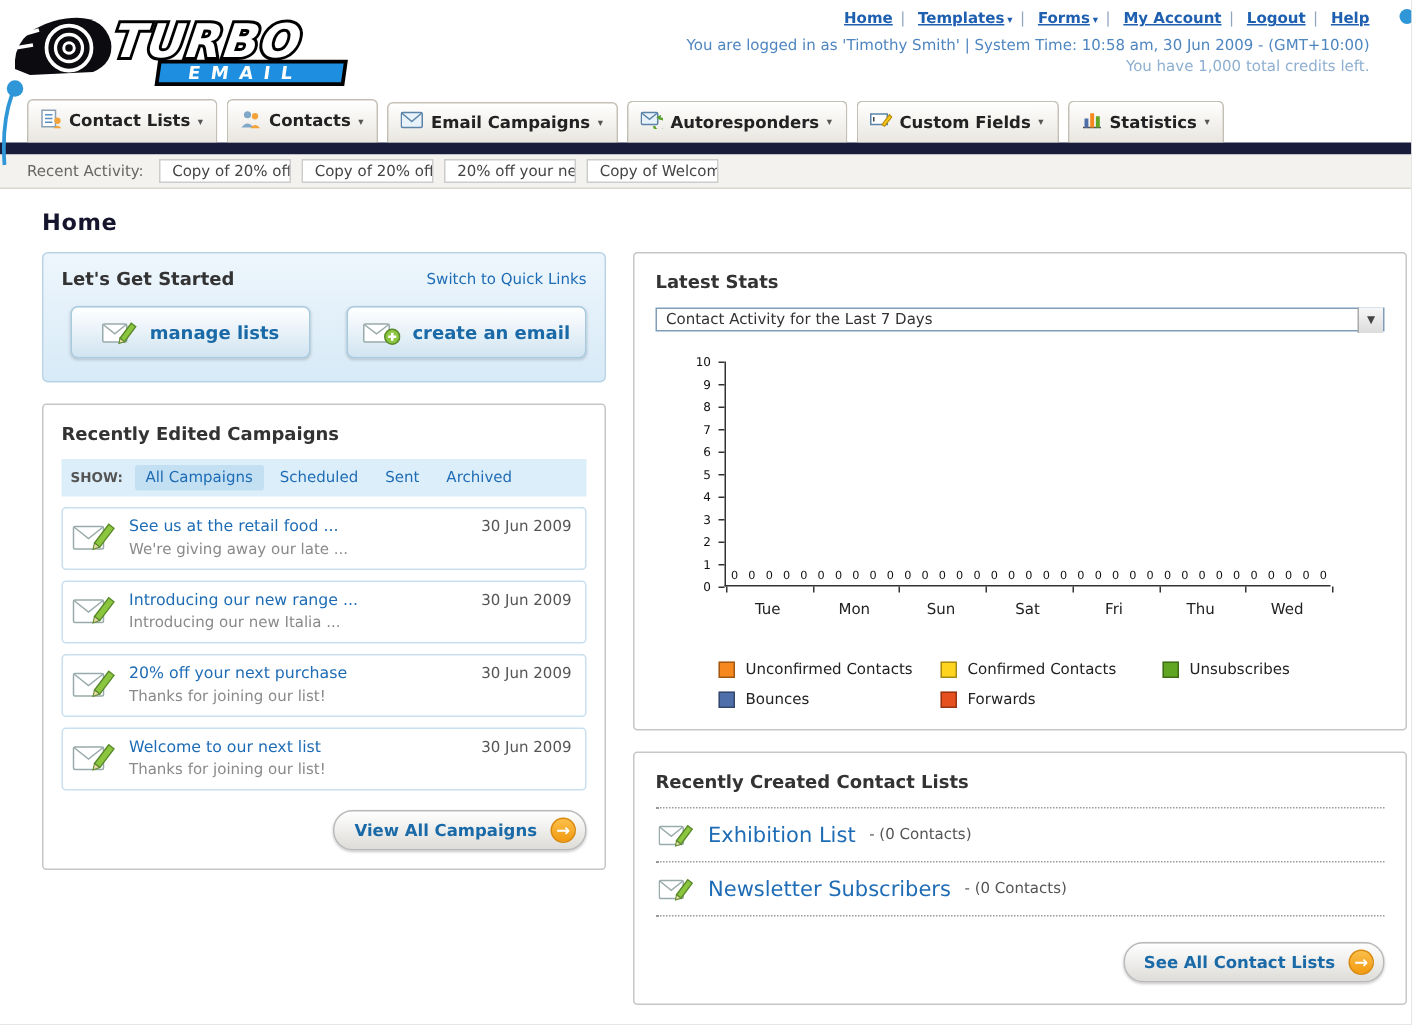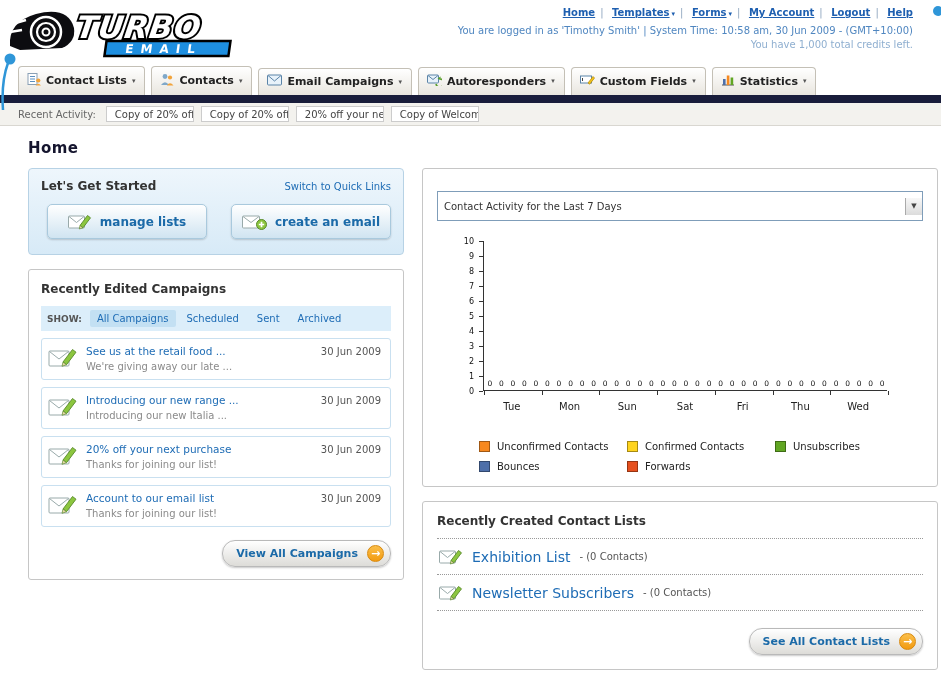--- a/index.html
+++ b/index.html
@@ -64,21 +64,21 @@
   .view-all-row { display: flex; justify-content: flex-end; margin-top: 13px; }
 
   .glossy-btn { display: inline-flex; align-items: center; gap: 9px; padding: 4px 6px 4px 13px;
                 background: linear-gradient(#ffffff, #dddcd8); border: 1px solid #b9b9b9; border-radius: 13px;
                 font-size: 11px; font-weight: bold; color: #1b6aa8; box-shadow: 0 1px 2px rgba(0,0,0,.22); cursor: pointer; }
   .arrow-circle { width: 17px; height: 17px; border-radius: 50%; background: linear-gradient(#fbbf4a, #f29a10); border: 1px solid #d8890e;
                   color: #fff; display: flex; align-items: center; justify-content: center; font-size: 11px; font-weight: bold; }
 
   
   .stats-panel { padding: 12px 14px 14px; }
-  .dropdown { margin-top: 10px; border: 1px solid #7f9db9; height: 30px; display: flex; align-items: center; justify-content: space-between; padding-left: 6px; font-size: 10px; color: #333; background: #fff; cursor: pointer; }
+  .dropdown { margin-top: 10px; border: 1px solid #7f9db9; height: 16px; display: flex; align-items: center; justify-content: space-between; padding-left: 6px; font-size: 10px; color: #333; background: #fff; cursor: pointer; }
   .dd-arrow { width: 17px; height: 17px; background: linear-gradient(#f7f7f7, #dcdcdc); border-left: 1px solid #aaa; display: flex; align-items: center; justify-content: center; font-size: 7px; color: #444; }
 
   .chart-wrap { position: relative; height: 186px; margin-top: 20px; }
   .yaxis { position: absolute; left: 0; top: 0; width: 46px; height: 150px; }
   .ytick-label { position: absolute; right: 9px; font-size: 8px; color: #111; }
   .ytick-mark { position: absolute; right: 0; width: 4px; height: 1px; background: #333; }
   .plot { position: absolute; left: 46px; top: 0; width: 404px; height: 150px; border-left: 1px solid #333; border-bottom: 1px solid #333; }
   .val-group { position: absolute; bottom: 2px; display: flex; justify-content: space-around; font-size: 7.5px; color: #111; }
   .xtick-mark { position: absolute; bottom: -5px; width: 1px; height: 4px; background: #333; }
   .xrow { position: absolute; left: 46px; top: 155px; width: 404px; height: 16px; }
@@ -323,38 +323,39 @@
           </div>
 
           <div class="campaign-item">
             <svg width="30" height="24">
                 <rect x="1" y="6" width="20" height="15" rx="1" fill="#fff" stroke="#9aa"></rect>
                 <path d="M1.5 6.5 L11 14 L20.5 6.5" fill="none" stroke="#9aa"></path>
                 <path d="M15 17 L24.5 4.5 L28 7.2 L18.5 19.7 Z" fill="#8cc63f" stroke="#58892a" stroke-width="0.9"></path>
                 <path d="M15 17 L18.5 19.7 L14 21.3 Z" fill="#e9d9a8" stroke="#58892a" stroke-width="0.7"></path>
               </svg>
             <div class="ci-text">
-              <div class="ci-title">Account to our email list</div>
+              <div class="ci-title">Welcome to our next list</div>
               <div class="ci-sub">Thanks for joining our list!</div>
             </div>
             <div class="ci-date">30 Jun 2009</div>
           </div>
 
           <div class="view-all-row">
             <div class="glossy-btn">
               <span>View All Campaigns</span>
               <span class="arrow-circle">→</span>
             </div>
           </div>
         </section>
       </div>
 
       <div class="right-col">
 
         <section class="panel stats-panel">
+          <div class="panel-title">Latest Stats</div>
           <div class="dropdown">
             <span>Contact Activity for the Last 7 Days</span>
             <span class="dd-arrow">▼</span>
           </div>
 
           <div class="chart-wrap">
             <div class="yaxis">
                 <div class="ytick-label" style="top: 146px;">0</div>
                 <div class="ytick-mark" style="top: 150px;"></div>
                 <div class="ytick-label" style="top: 131px;">1</div>

